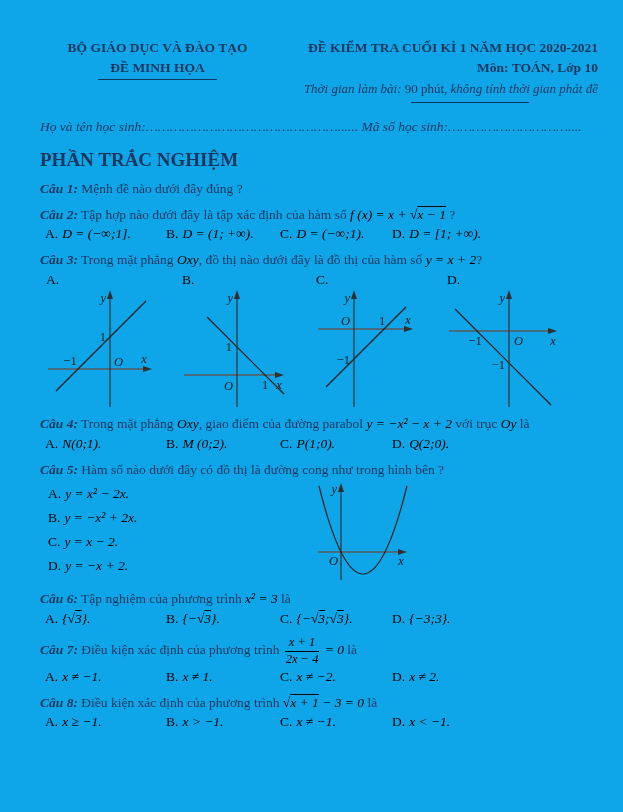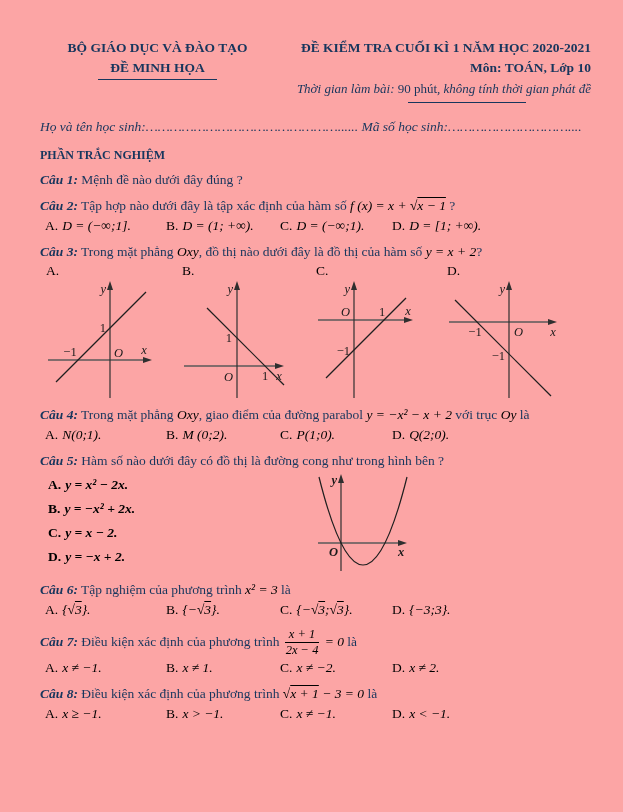--- a/index.html
+++ b/index.html
@@ -1,36 +1,36 @@
 <!DOCTYPE html>
 <html><head>
 <meta charset="utf-8">
 <style>
   html,body{margin:0;padding:0;background:#ffffff;}
   .page{
     width:623px;height:812px;box-sizing:border-box;
-    padding:40px 32px 10px 40px;
+    padding:40px 25px 10px 40px;
     font-family:"Liberation Serif","DejaVu Serif",serif;
     font-size:13.5px;color:#17365d;line-height:1.25;
-    position:relative;overflow:hidden;background:#fca5a5;
+    position:relative;overflow:hidden;background:#0ea5e9;
   }
   
   .header{display:flex;margin-bottom:16px;}
   .h-left{width:235px;text-align:center;}
   .h-right{flex:1;text-align:right;}
   .h-bold{font-weight:bold;font-size:13.5px;}
   .variant{font-weight:bold;display:inline-block;border-bottom:1.3px solid #17365d;padding:1px 12px 2px 12px;margin-top:2px;}
   .subject{font-weight:bold;margin-top:3px;}
   .time{font-style:italic;margin-top:4px;font-size:13px;}
   .time .upright{font-style:normal;}
   .h-rule{width:118px;border-bottom:1.3px solid #17365d;margin:5px 0 0 42%;}
   
   .student{font-style:italic;margin:16px 0 10px 0;white-space:nowrap;overflow:hidden;}
   
-  .section-title{font-weight:bold;font-size:12px;margin:12px 0 2px 0;}
+  .section-title{font-weight:bold;font-size:19px;margin:12px 0 2px 0;}
   .stem{margin:9px 0 3px 0;}
   .qlabel{font-weight:bold;font-style:italic;}
   .math{font-style:italic;color:#000;}
   .rad{font-style:normal;color:#000;}
   .sq{font-style:italic;color:#000;text-decoration:overline;}
   .options{display:grid;grid-template-columns:121px 114px 112px auto;margin:3px 0 3px 5px;color:#000;}
   .opt{white-space:nowrap;}
   .optletter{font-style:normal;color:#000;margin-right:4px;}
   
   .frac{display:inline-block;vertical-align:middle;text-align:center;font-style:italic;color:#000;font-size:12.5px;line-height:1.05;margin:0 2px;}
@@ -41,21 +41,21 @@
   .gletter{color:#000;margin-bottom:0px;}
   svg.graph{display:block;}
   .axis{stroke:#5a5a5a;stroke-width:1.5;}
   .yaxis{stroke:#2f2f2f;stroke-width:1.2;}
   .fline{stroke:#1f1f1f;stroke-width:1.2;}
   .pcurve{stroke:#1f1f1f;stroke-width:1.2;fill:none;}
   .ah{fill:#2f2f2f;}
   .glab{font-family:"Liberation Serif",serif;font-style:italic;font-size:12.5px;fill:#1a1a1a;}
   .gnum{font-family:"Liberation Serif",serif;font-size:12.5px;fill:#1a1a1a;}
   
-  .q5row{display:flex;align-items:center;font-weight:bold;}
+  .q5row{display:flex;align-items:center;}
   .q5opts{width:268px;color:#000;margin-left:8px;}
   .q5opts .opt{display:block;margin:4px 0 7px 0;}
 </style>
 </head>
 <body>
 
 <div class="page">
 
   <div class="header">
     <div class="h-left">

